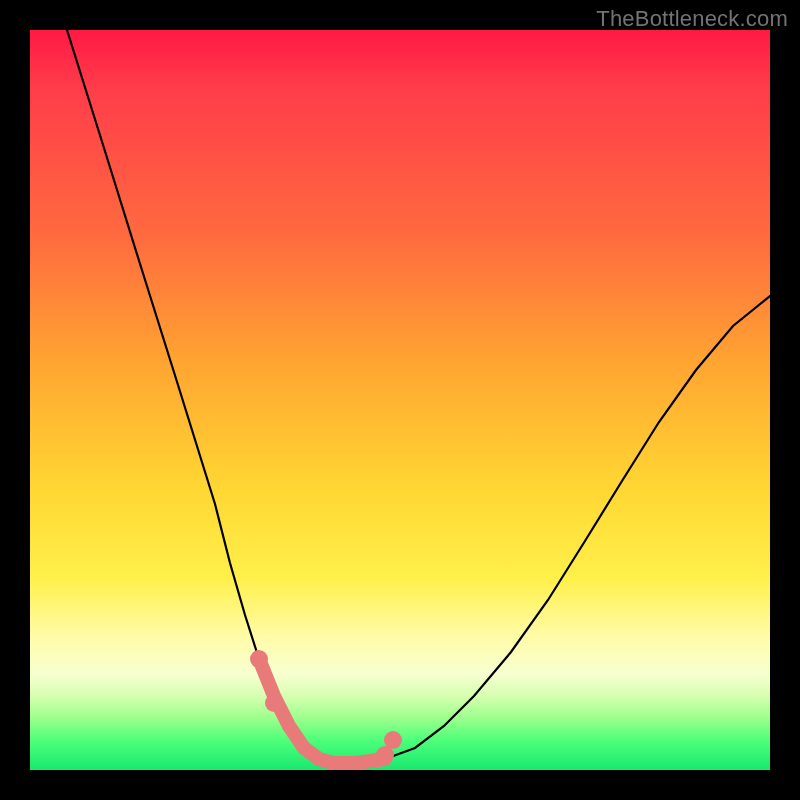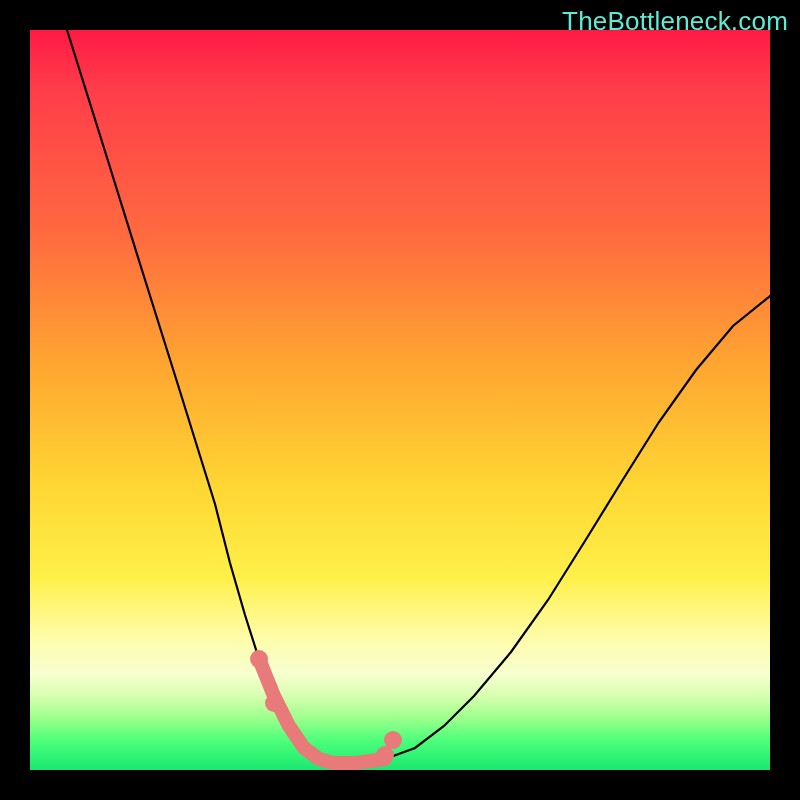--- a/index.html
+++ b/index.html
@@ -42,22 +42,22 @@
       #d6ffb0 90%,
       #9cff8c 93%,
       #4dff7a 96%,
       #19e86f 100%
     );
   }
   .watermark {
     position: absolute;
     top: 6px;
     right: 12px;
-    color: #5eead4;
-    font-size: 26px;
+    color: #737373;
+    font-size: 22px;
     letter-spacing: 0.2px;
     font-weight: 500;
     user-select: none;
   }
   svg.curve {
     position: absolute;
     left: 0; top: 0;
     width: 740px;
     height: 740px;
     overflow: visible;

